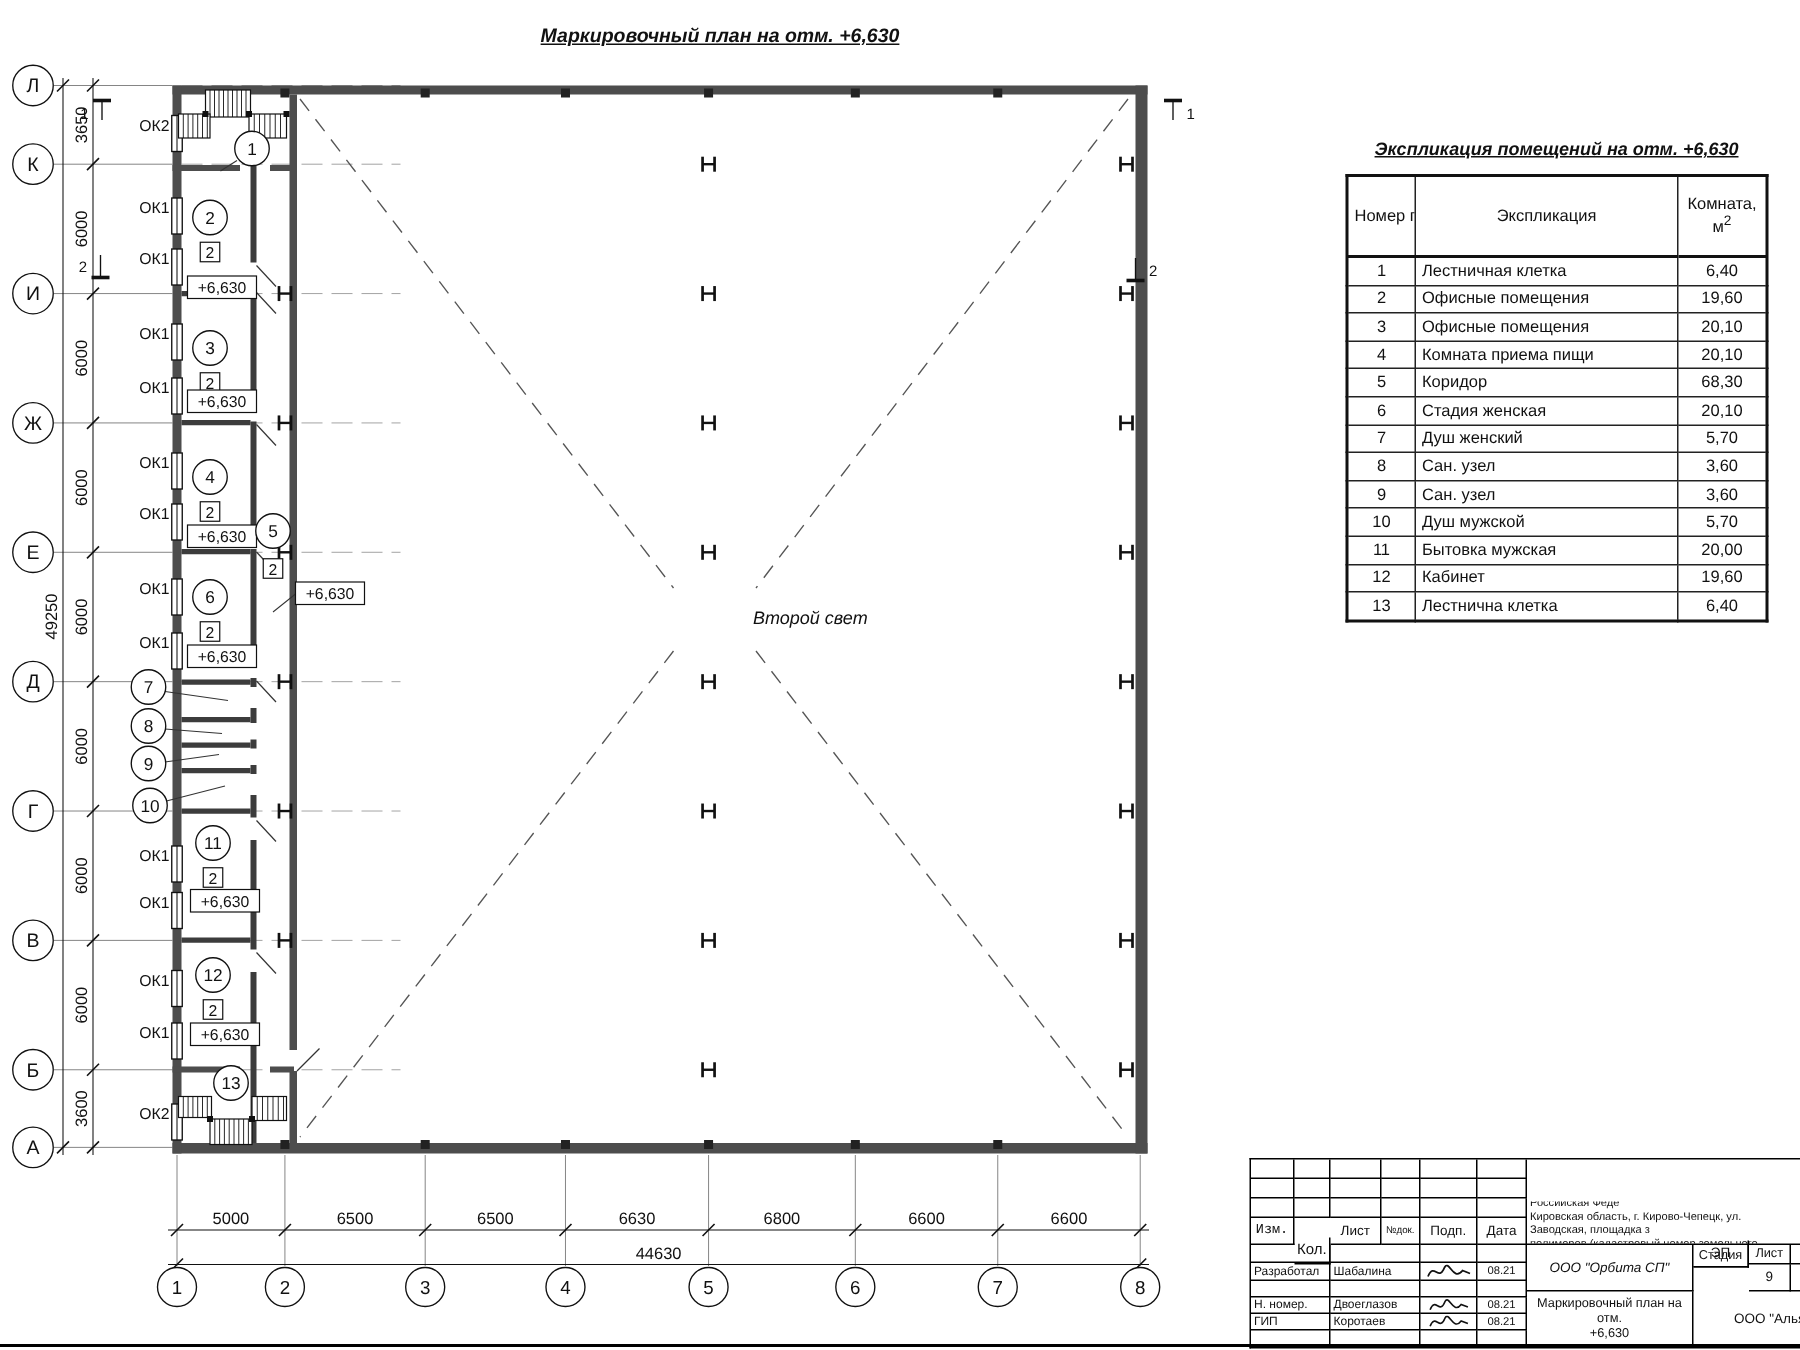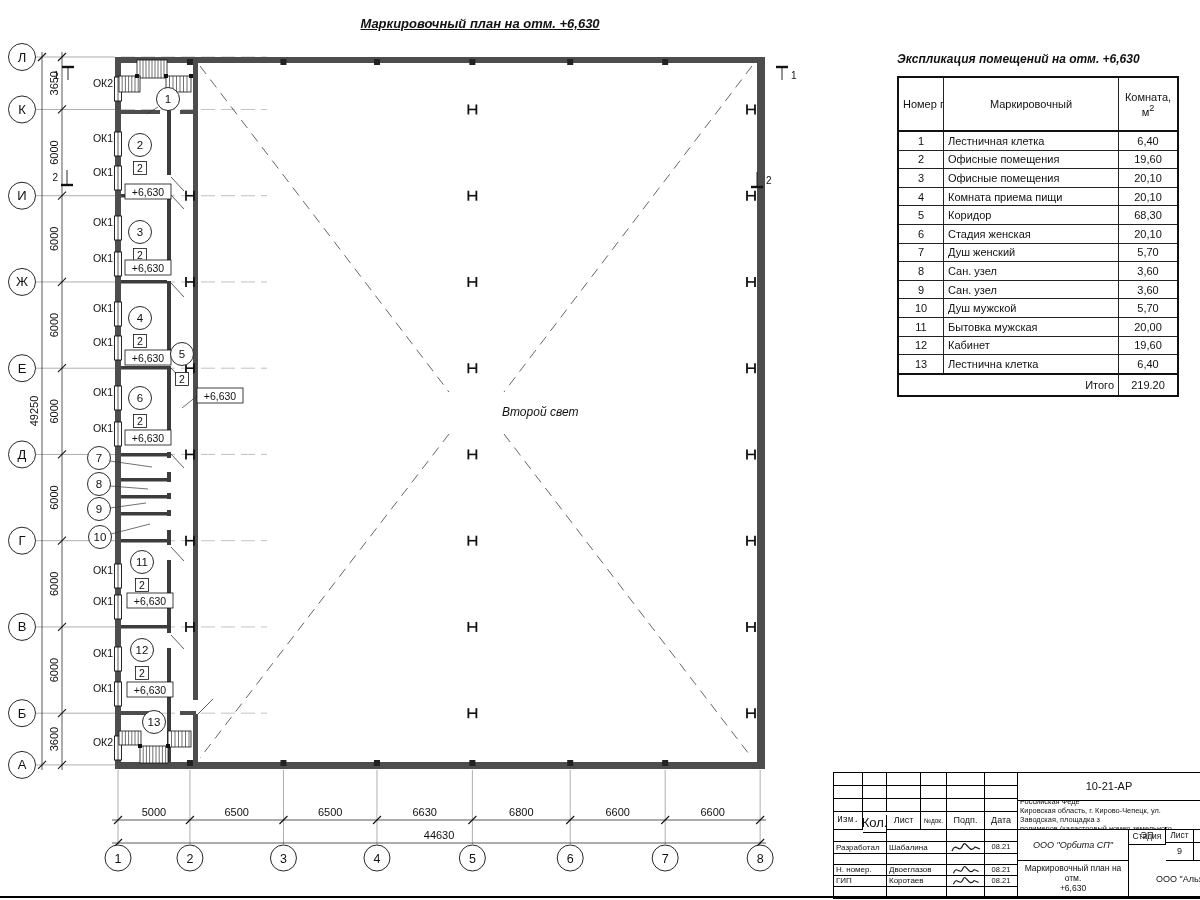--- a/index.html
+++ b/index.html
@@ -4,22 +4,22 @@
 <style>
   html,body{margin:0;padding:0;background:#fff;}
   body{width:1200px;height:900px;position:relative;overflow:hidden;
        font-family:"Liberation Sans",sans-serif;color:#111;}
   .abs{position:absolute;}
   
   #drawing-title{left:270px;top:16px;width:420px;text-align:center;
      font-size:13px;font-style:italic;font-weight:bold;text-decoration:underline;}
   
   #schedule{left:897px;top:52px;width:262px;}
-  #schedule-title{text-align:left;font-size:12px;font-style:italic;font-weight:bold;
-     margin-bottom:10px;}
+  #schedule-title{text-align:right;font-size:12px;font-style:italic;font-weight:bold;
+     text-decoration:underline;margin-bottom:10px;margin-top:40px;}
   table.expl{border-collapse:collapse;width:260px;table-layout:fixed;}
   table.expl td,table.expl th{border:1px solid #222;font-size:11px;padding:0 4px;
      overflow:hidden;white-space:nowrap;}
   table.expl{border:2px solid #111;}
   th.h-num{width:36px;white-space:pre-line;font-weight:normal;text-align:left;}
   th.h-name{width:166px;font-weight:normal;}
   th.h-area{width:50px;font-weight:normal;}
   tr.hdr th{height:52px;border-bottom:2px solid #111;}
   tr.r td{height:17.6px;}
   td.c{text-align:center;}
@@ -439,21 +439,21 @@
   </svg>
 
 <div id="schedule" class="abs">
   <div id="schedule-title">Экспликация помещений на отм. +6,630</div>
   <table class="expl">
     <thead>
       <tr class="hdr">
         <th class="h-num pre">Номер
 поме-
 щения</th>
-        <th class="h-name">Маркировочный</th>
+        <th class="h-name">Экспликация</th>
         <th class="h-area"><span>Комната,</span><br>
             <span>м</span><sup>2</sup></th>
       </tr>
     </thead>
     <tbody id="schedule-body">
         <tr class="r">
           <td class="c">1</td>
           <td>Лестничная клетка</td>
           <td class="c">6,40</td>
         </tr>
@@ -509,24 +509,20 @@
         </tr>
         <tr class="r">
           <td class="c">12</td>
           <td>Кабинет</td>
           <td class="c">19,60</td>
         </tr>
         <tr class="r">
           <td class="c">13</td>
           <td>Лестнична клетка</td>
           <td class="c">6,40</td>
-        </tr>
-        <tr class="total">
-          <td colspan="2" style="text-align: right;">Итого</td>
-          <td class="c">219.20</td>
         </tr>
       </tbody>
   </table>
 </div>
 
 <div id="title-block" class="abs">
     <div class="tb-cell " style="left: 0px; top: 0px; width: 29px; height: 13px;"></div>
     <div class="tb-cell " style="left: 29px; top: 0px; width: 24px; height: 13px;"></div>
     <div class="tb-cell " style="left: 53px; top: 0px; width: 34px; height: 13px;"></div>
     <div class="tb-cell " style="left: 87px; top: 0px; width: 26px; height: 13px;"></div>
@@ -538,21 +534,21 @@
     <div class="tb-cell " style="left: 87px; top: 13px; width: 26px; height: 13px;"></div>
     <div class="tb-cell " style="left: 113px; top: 13px; width: 38px; height: 13px;"></div>
     <div class="tb-cell " style="left: 151px; top: 13px; width: 33px; height: 13px;"></div>
     <div class="tb-cell tb-thick-b" style="left: 0px; top: 26px; width: 29px; height: 13px;"></div>
     <div class="tb-cell tb-thick-b" style="left: 29px; top: 26px; width: 24px; height: 13px;"></div>
     <div class="tb-cell tb-thick-b" style="left: 53px; top: 26px; width: 34px; height: 13px;"></div>
     <div class="tb-cell tb-thick-b" style="left: 87px; top: 26px; width: 26px; height: 13px;"></div>
     <div class="tb-cell tb-thick-b" style="left: 113px; top: 26px; width: 38px; height: 13px;"></div>
     <div class="tb-cell tb-thick-b" style="left: 151px; top: 26px; width: 33px; height: 13px;"></div>
     <div class="tb-cell tb-thick-b" style="left: 0px; top: 39px; width: 29px; height: 18px; font-size: 9px; font-family: Liberation Mono, monospace;">Изм.</div>
-    <div class="tb-cell tb-thick-b" style="left: 29px; top: 42px; width: 24px; height: 18px; font-size: 13px;">Кол.</div>
+    <div class="tb-cell tb-thick-b" style="left: 29px; top: 52px; width: 24px; height: 18px; font-size: 10px;">Кол.</div>
     <div class="tb-cell tb-thick-b" style="left: 53px; top: 39px; width: 34px; height: 18px; font-size: 9px;">Лист</div>
     <div class="tb-cell tb-thick-b" style="left: 87px; top: 39px; width: 26px; height: 18px; font-size: 6.5px;">№док.</div>
     <div class="tb-cell tb-thick-b" style="left: 113px; top: 39px; width: 38px; height: 18px; font-size: 9px;">Подп.</div>
     <div class="tb-cell tb-thick-b" style="left: 151px; top: 39px; width: 33px; height: 18px; font-size: 9px;">Дата</div>
     <div class="tb-cell tb-left" style="left: 0px; top: 57px; width: 53px; height: 12px; font-size: 8px;"></div>
     <div class="tb-cell tb-left" style="left: 53px; top: 57px; width: 60px; height: 12px; font-size: 8px;"></div>
     <div class="tb-cell " style="left: 113px; top: 57px; width: 38px; height: 12px;"></div>
     <div class="tb-cell " style="left: 151px; top: 57px; width: 33px; height: 12px; font-size: 7.5px;"></div>
     <div class="tb-cell tb-left" style="left: 0px; top: 69px; width: 53px; height: 12px; font-size: 8px;">Разработал</div>
     <div class="tb-cell tb-left" style="left: 53px; top: 69px; width: 60px; height: 12px; font-size: 8px;">Шабалина</div>
@@ -579,21 +575,20 @@
     <div class="tb-cell " style="left: 113px; top: 103px; width: 38px; height: 11px;">
       <svg width="34" height="9" viewBox="0 0 34 10">
         <path d="M3,8 C7,-2 10,12 14,2 C17,-4 20,12 26,4 L31,6" fill="none" stroke="#111" stroke-width="1.2"></path>
       </svg>
     </div>
     <div class="tb-cell " style="left: 151px; top: 103px; width: 33px; height: 11px; font-size: 7.5px;">08.21</div>
     <div class="tb-cell tb-left" style="left: 0px; top: 114px; width: 53px; height: 11px; font-size: 8px;"></div>
     <div class="tb-cell tb-left" style="left: 53px; top: 114px; width: 60px; height: 11px; font-size: 8px;"></div>
     <div class="tb-cell " style="left: 113px; top: 114px; width: 38px; height: 11px;"></div>
     <div class="tb-cell " style="left: 151px; top: 114px; width: 33px; height: 11px; font-size: 7.5px;"></div>
-    <div class="tb-cell tb-thick-b" style="left: 184px; top: 0px; width: 183px; height: 28px; font-size: 11px;">10-21-АР</div>
     <div class="tb-cell pre tb-thick-b tb-left" style="left: 184px; top: 28px; width: 183px; height: 29px; font-size: 7.4px; text-align: left; line-height: 1.25;">Здание склада АБК, расположенное по адресу: Российская Феде
 Кировская область, г. Кирово-Чепецк, ул. Заводская, площадка з
 полимеров (кадастровый номер земельного участка 43:42:0000</div>
     <div class="tb-cell tb-thick-r" style="left: 184px; top: 57px; width: 111px; height: 31px; font-size: 9px; font-style: italic;">ООО "Орбита СП"</div>
     <div class="tb-cell pre tb-thick-r" style="left: 184px; top: 88px; width: 111px; height: 37px; font-size: 8.5px;">Маркировочный план на отм.
 +6,630</div>
     <div class="tb-cell tb-thick-b" style="left: 295px; top: 57px; width: 37px; height: 15px; font-size: 8.5px;">Стадия</div>
     <div class="tb-cell tb-thick-b" style="left: 332px; top: 57px; width: 28px; height: 13px; font-size: 8.5px;">Лист</div>
     <div class="tb-cell tb-thick-b" style="left: 360px; top: 57px; width: 47px; height: 13px; font-size: 8.5px;">Листов</div>
     <div class="tb-cell tb-thick-b" style="left: 295px; top: 54px; width: 37px; height: 18px; font-size: 9px;">ЭП</div>

